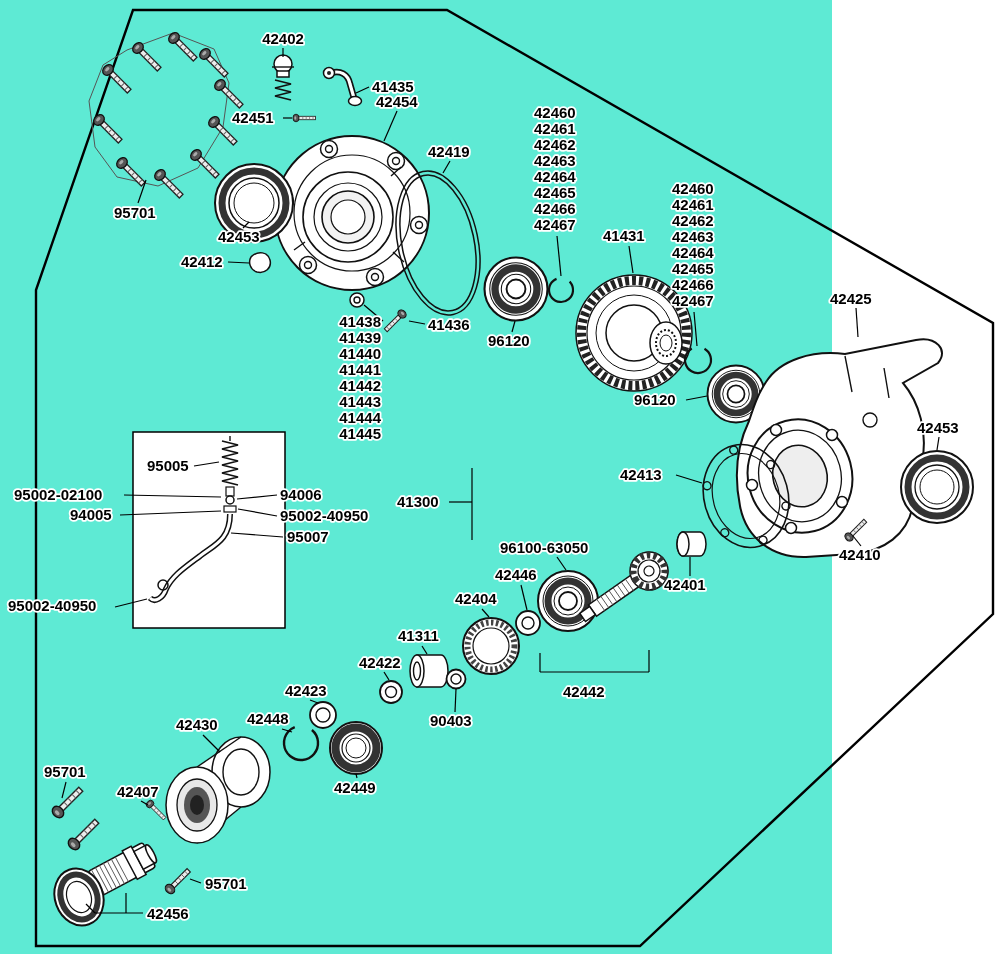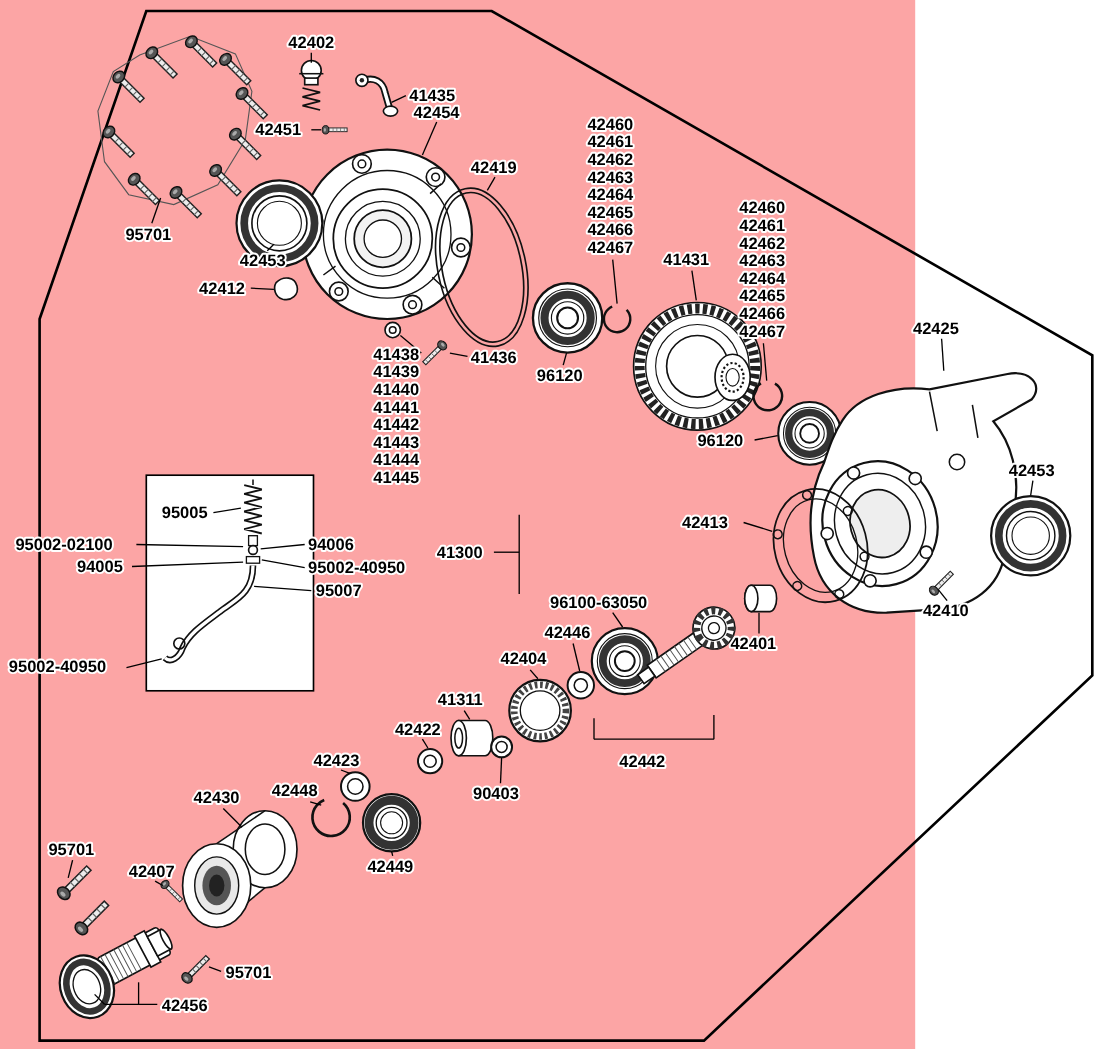--- a/index.html
+++ b/index.html
@@ -1,16 +1,16 @@
 <!DOCTYPE html>
 <html><head>
 <meta charset="utf-8">
 <style>
   html,body{margin:0;padding:0;background:#fff}
-  .stage{width:832px;height:954px;position:relative;background:#fca5a5}
+  .stage{width:832px;height:954px;position:relative;background:#5eead4}
   svg{display:block}
   .lbl{font:bold 15px "Liberation Sans",sans-serif;fill:#000;stroke:#fff;stroke-width:3.5px;paint-order:stroke;stroke-linejoin:round}
   .border{fill:none;stroke:#000;stroke-width:2.4}
   .ld{stroke:#000;stroke-width:1.2;fill:none}
   .ln{stroke:#111;stroke-width:1.4;fill:none}
   .wf{fill:#fff;stroke:#111;stroke-width:1.5}
 </style>
 </head>
 <body>
 

